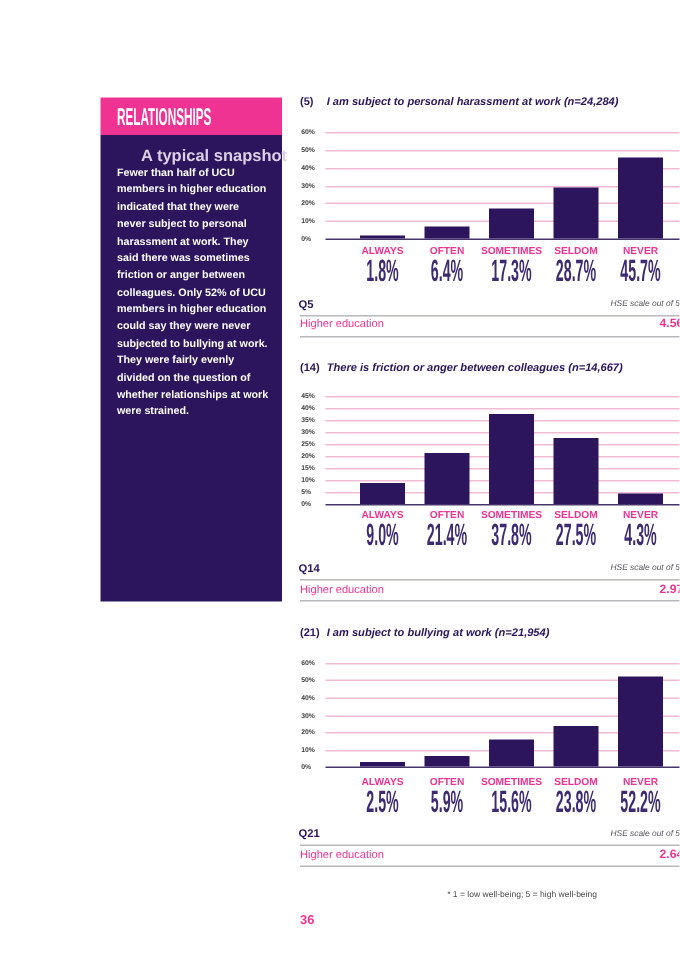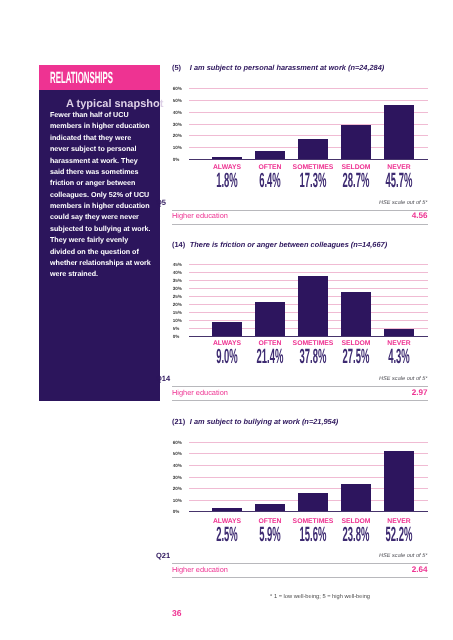--- a/index.html
+++ b/index.html
@@ -1,19 +1,19 @@
 <!DOCTYPE html>
 <html><head>
 <meta charset="utf-8">
 <style>
   html,body{margin:0;padding:0;}
   body{width:453px;height:640px;background:#ffffff;
        font-family:"Liberation Sans",sans-serif;overflow:hidden;
        text-rendering:geometricPrecision;}
-  #page{position:relative;width:396px;height:640px;}
+  #page{position:relative;width:396px;height:640px;margin-left:28px;}
 
   
   .sidebar{position:absolute;left:39px;top:65px;width:121px;height:336px;}
   .sb-head{position:absolute;left:0;top:0;width:121px;height:25px;background:#ee3392;}
   .sb-title{position:absolute;left:10.7px;top:4.6px;
             font-family:"Liberation Sans",sans-serif;font-weight:700;
             font-size:16.2px;line-height:16px;color:#ffffff;
             transform:scaleX(0.484);transform-origin:0 0;white-space:nowrap;}
   .sb-body{position:absolute;left:0;top:25px;width:121px;height:311px;background:#2c155c;}
   .sb-sub{position:absolute;left:27px;top:8.8px;width:110px;
@@ -37,21 +37,21 @@
          line-height:5px;transform:translateY(-50%);}
   .bar{position:absolute;width:30px;background:#2d155e;}
 
   .catlab{position:absolute;font-weight:700;font-size:6.8px;color:#ee3392;
           text-align:center;width:56px;line-height:7px;}
   .valnum{position:absolute;font-weight:700;font-size:20.6px;color:#3d2a71;
           text-align:center;width:140px;line-height:20px;
           transform:scaleX(0.46);}
 
   .qline{position:absolute;left:172px;width:255.5px;height:1px;background:#b8b8bc;}
-  .qlabel{position:absolute;left:156px;font-weight:700;font-size:7.5px;color:#2c155c;
+  .qlabel{position:absolute;left:171px;font-weight:700;font-size:7.5px;color:#2c155c;
           line-height:8px;}
   .hse{position:absolute;right:25.5px;font-style:italic;font-size:5.6px;color:#55555b;
        white-space:nowrap;line-height:6px;}
   .hed{position:absolute;left:172px;font-weight:400;font-size:7.4px;color:#ee3392;
        line-height:8px;}
   .score{position:absolute;right:25.5px;font-weight:700;font-size:8.1px;color:#ee3392;
          line-height:8px;}
 
   .footnote{position:absolute;right:26px;font-size:5.7px;color:#4a4a4a;
             white-space:nowrap;line-height:6px;}

